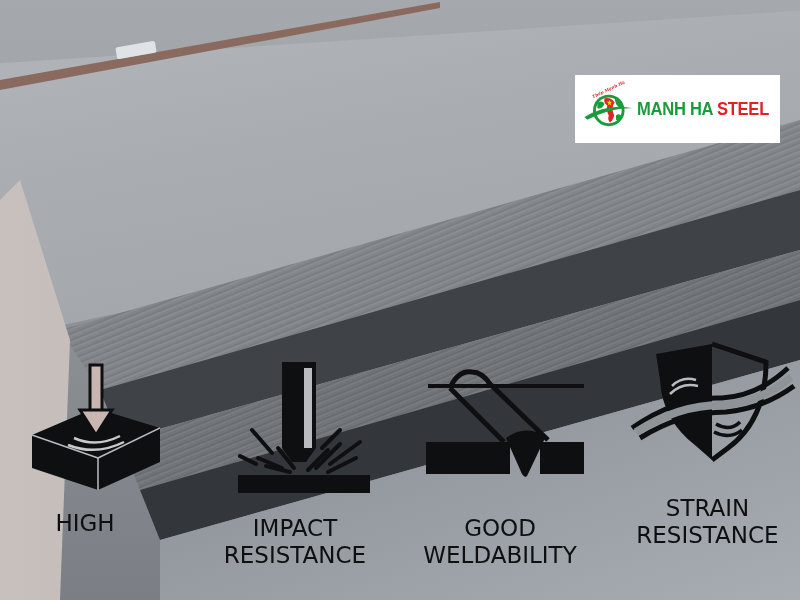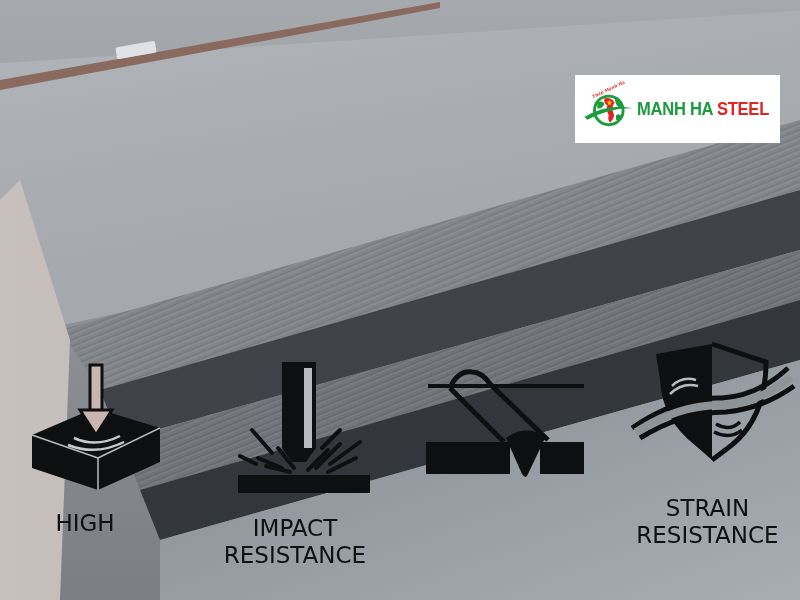--- a/index.html
+++ b/index.html
@@ -162,20 +162,24 @@
 
   <div class="feature f3">
     <svg class="icon" width="180" height="130" viewBox="0 0 180 130">
       <line x1="18" y1="26" x2="174" y2="26" stroke="#0e0f11" stroke-width="4"></line>
       <path d="M40 28 Q48 10 62 12 Q72 12 80 24 L138 80" stroke="#0e0f11" stroke-width="5" fill="none"></path>
       <path d="M40 28 L94 82" stroke="#0e0f11" stroke-width="5" fill="none"></path>
       <rect x="16" y="82" width="84" height="32" fill="#0e0f11"></rect>
       <rect x="130" y="82" width="44" height="32" fill="#0e0f11"></rect>
       <path d="M96 78 Q114 64 136 76 L118 114 Q116 120 112 114 Z" fill="#0e0f11"></path>
     </svg>
+    <div class="label-wrap" style="top:155px;">
+      <div class="label">GOOD</div>
+      <div class="label">WELDABILITY</div>
+    </div>
   </div>
 
   <div class="feature f4">
     <svg class="icon" width="180" height="130" viewBox="0 0 180 130">
       <path d="M38 14 L94 4 L94 120 L78 106 Q44 80 42 40 Z" fill="#0e0f11"></path>
       <path d="M94 4 L148 22 Q148 80 110 108 L94 120" stroke="#0e0f11" stroke-width="5" fill="none"></path>
       <path d="M14 88 Q60 56 104 58 Q140 56 170 28" stroke="#0e0f11" stroke-width="5" fill="none"></path>
       <path d="M22 98 Q64 72 108 72 Q146 68 176 46" stroke="#0e0f11" stroke-width="5" fill="none"></path>
       <path d="M18 92 Q62 64 106 65 Q143 62 173 37" stroke="#8e9398" stroke-width="8" fill="none"></path>
       <path d="M54 46 Q64 36 78 40" stroke="#b8bcc0" stroke-width="2.5" fill="none"></path>

